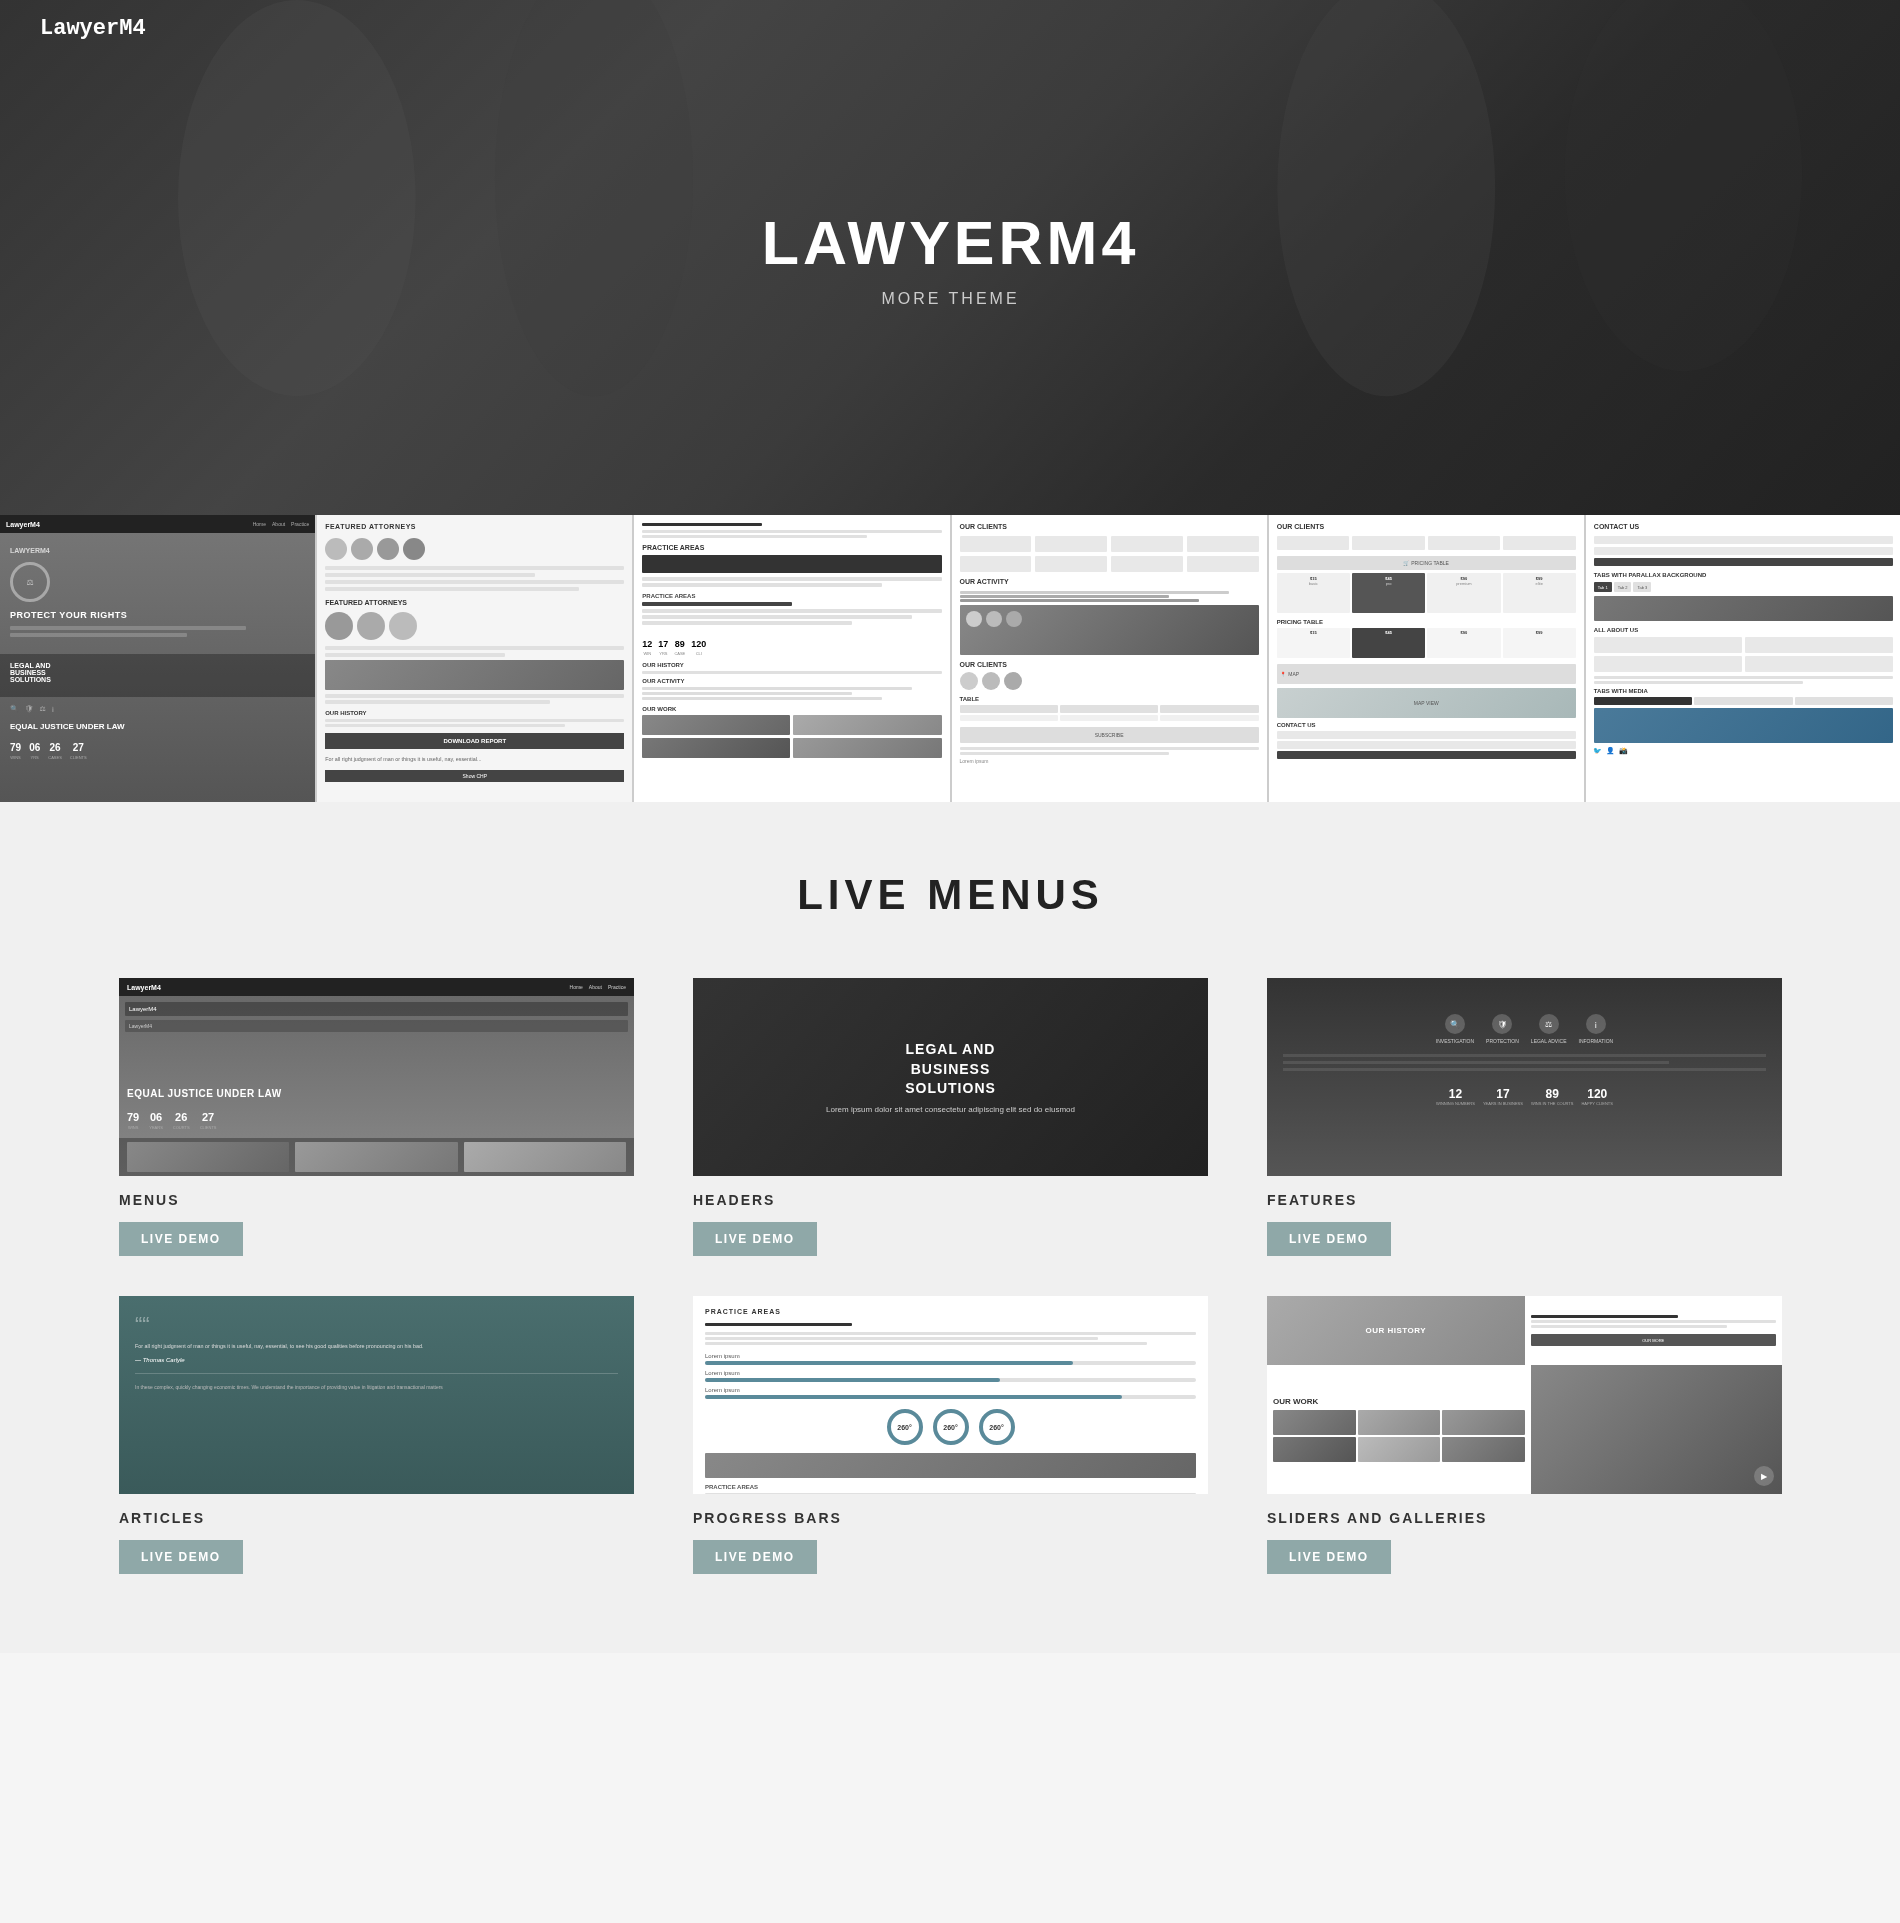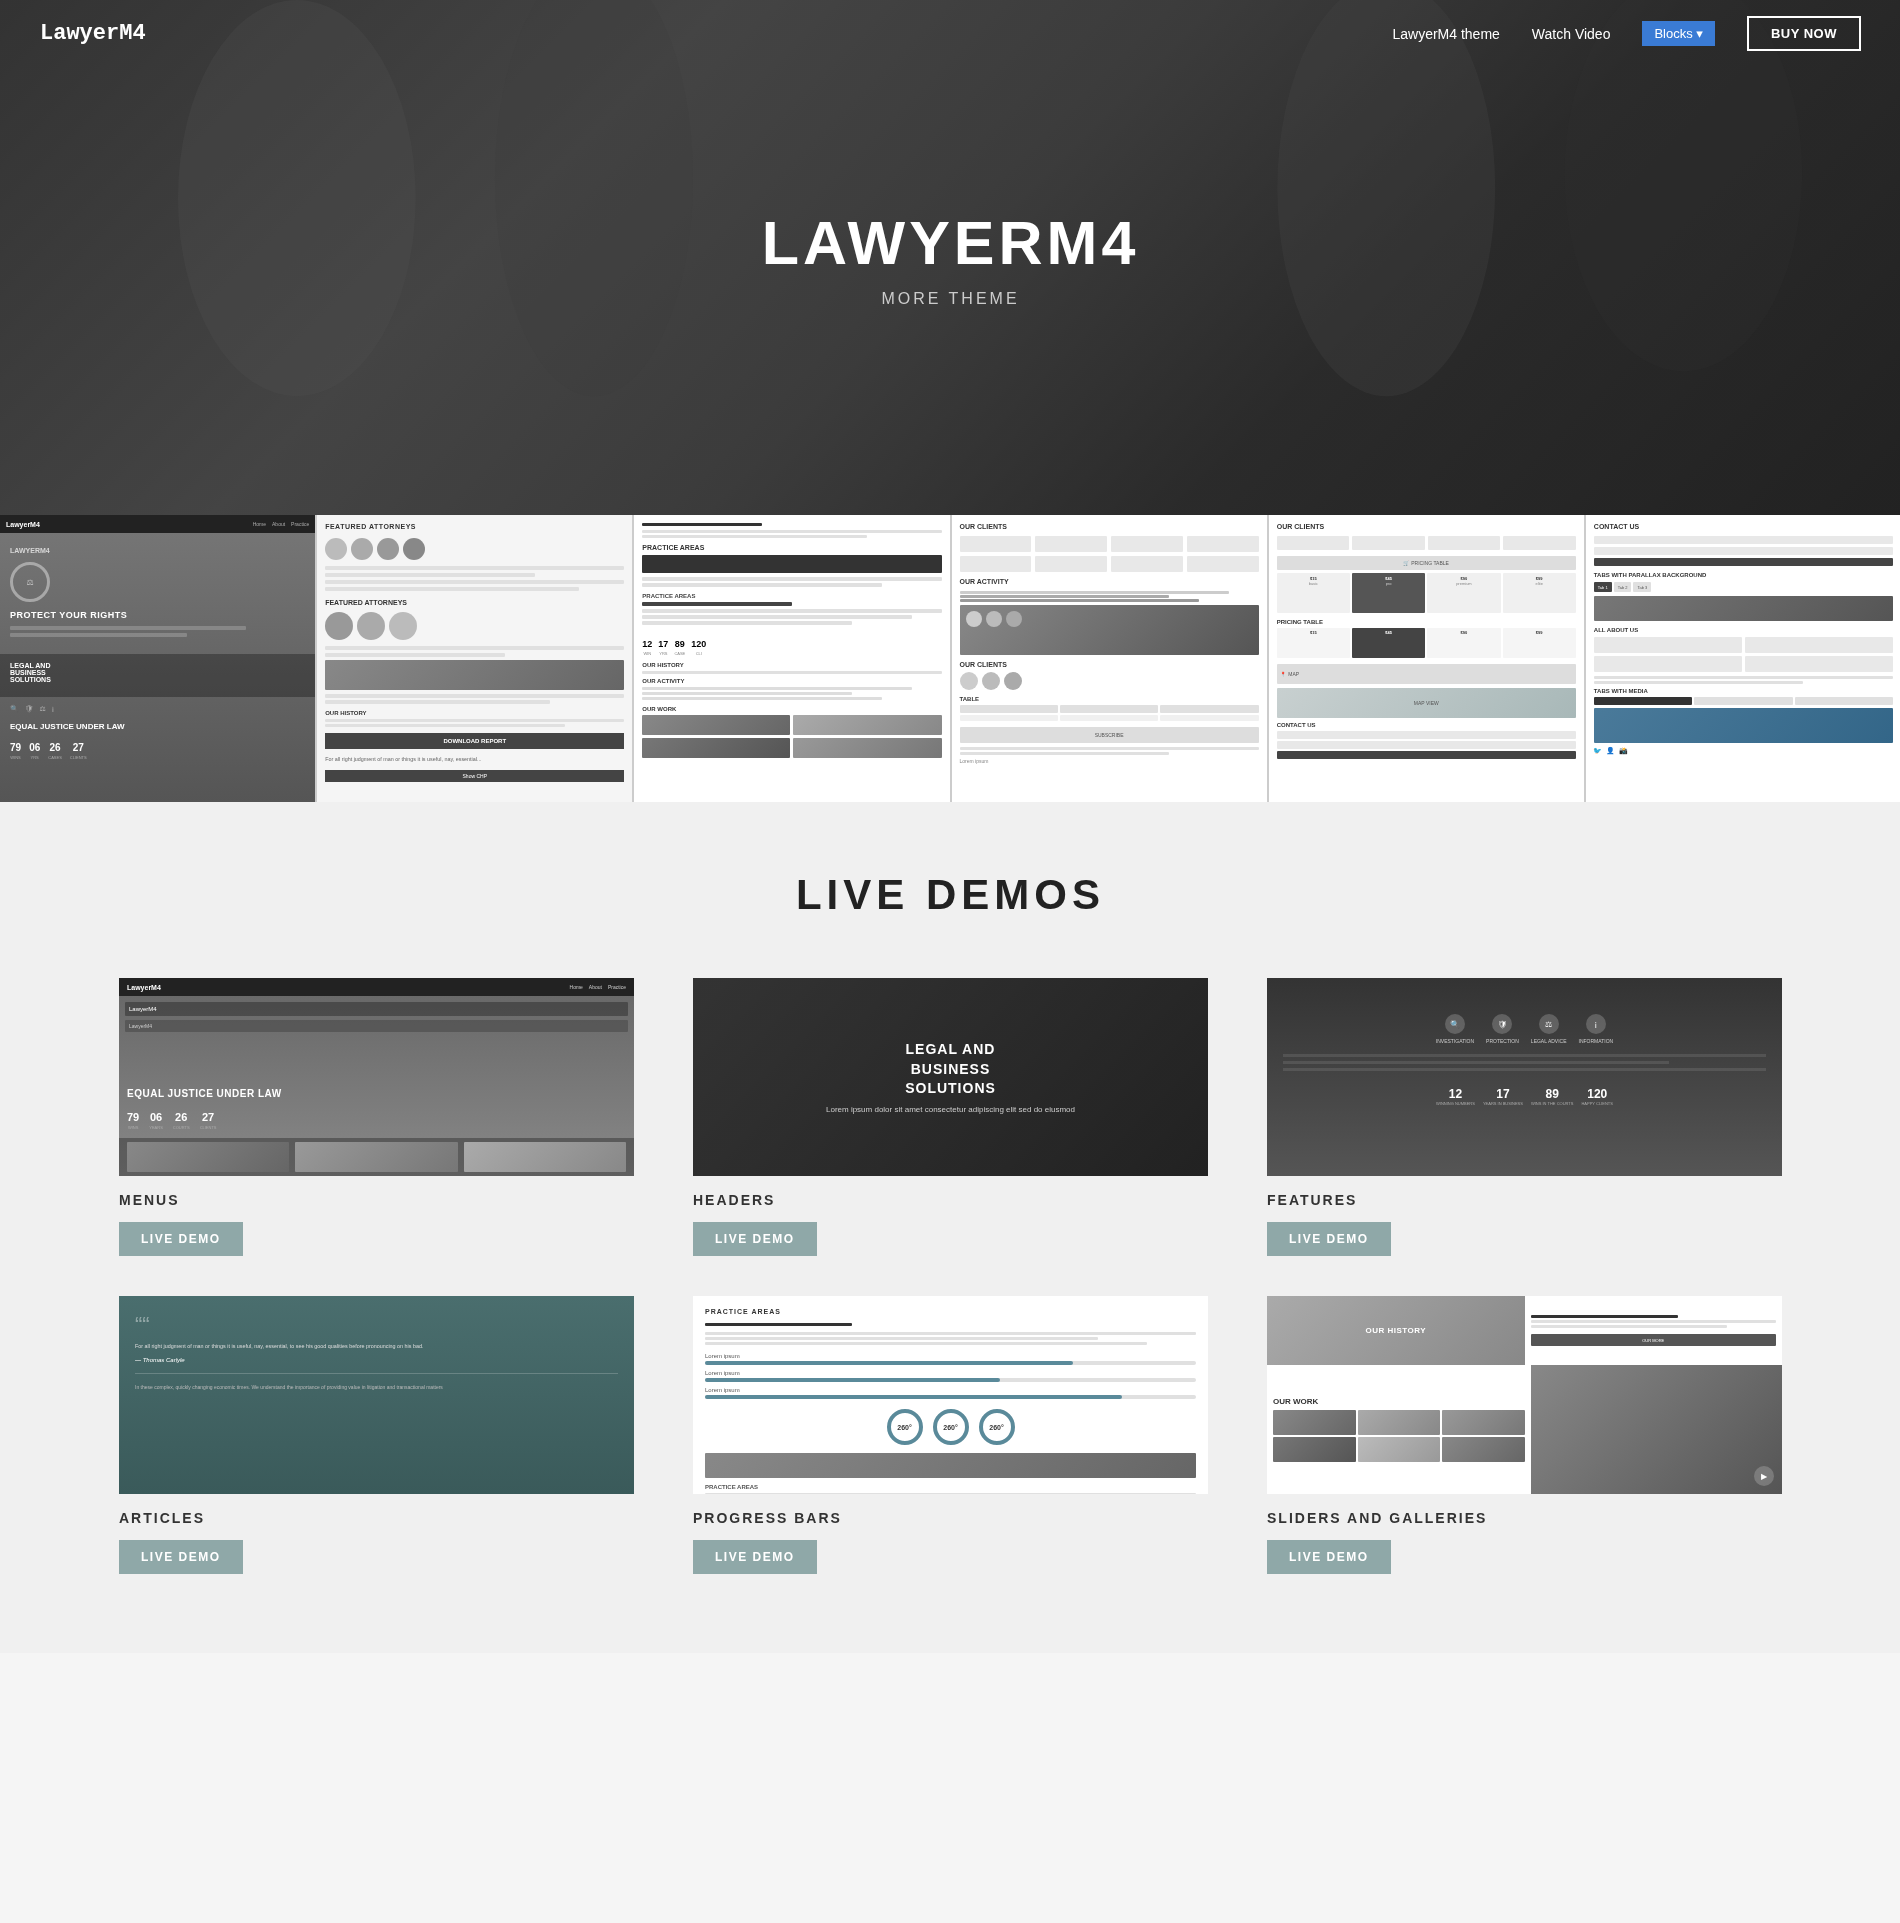--- a/index.html
+++ b/index.html
@@ -227,26 +227,20 @@
       </svg>
     </div>
     <div style="position:relative;z-index:2;text-align:center;">
       <h1 class="hero-title">LAWYERM4</h1>
       <p class="hero-subtitle">MORE THEME</p>
     </div>
   </div>
 
   <nav class="navbar">
     <span class="navbar-logo">LawyerM4</span>
-    <div class="navbar-right">
-      <a class="navbar-link">LawyerM4 theme</a>
-      <a class="navbar-link">Watch Video</a>
-      <button class="blocks-btn">Blocks ▾</button>
-      <button class="buy-now-btn">BUY NOW</button>
-    </div>
   </nav>
 
   <div class="strip-wrapper">
 
     <div class="strip-col">
       <div style="background:linear-gradient(180deg,#777 0%,#555 100%);height:100%;padding:0;">
         <div style="background:#222;height:18px;display:flex;align-items:center;padding:0 6px;gap:6px;">
           <span style="font-size:7px;color:#fff;font-weight:bold;">LawyerM4</span>
           <div style="margin-left:auto;display:flex;gap:6px;">
             <span style="font-size:5px;color:#aaa;">Home</span>
@@ -498,21 +492,21 @@
           <span style="font-size:7px;color:#3a7bd5;">🐦</span>
           <span style="font-size:7px;color:#3a7bd5;">👤</span>
           <span style="font-size:7px;color:#3a7bd5;">📸</span>
         </div>
       </div>
     </div>
 
   </div>
 
   <section class="live-demos">
-    <h2 class="live-demos-title">LIVE DEMOS</h2>
+    <h2 class="live-demos-title">LIVE MENUS</h2>
 
     <div class="demos-grid">
 
       <div class="demo-card">
         <div class="demo-thumb dt-menus">
           <div class="dt-nav-bar">
             <span class="dt-nav-logo">LawyerM4</span>
             <div class="dt-nav-links">
               <span class="dt-nav-link">Home</span>
               <span class="dt-nav-link">About</span>

